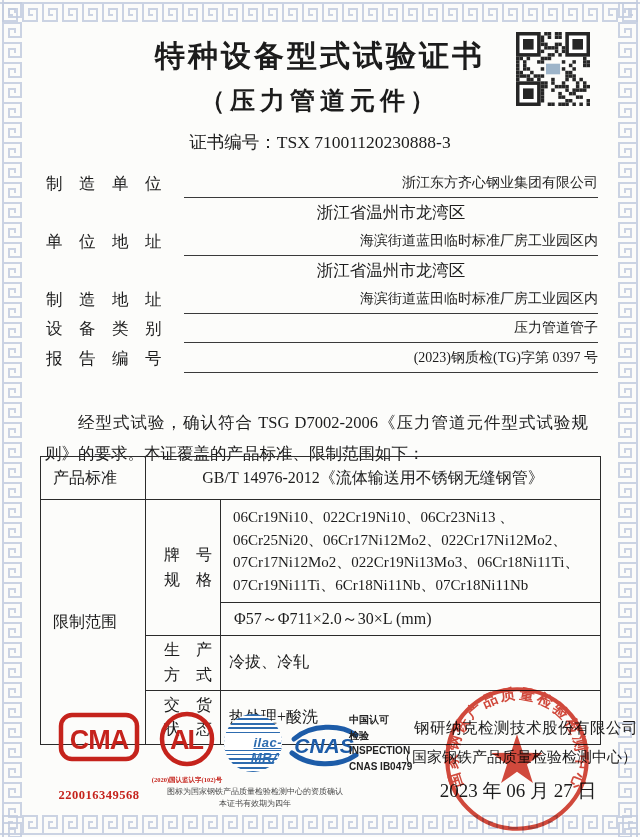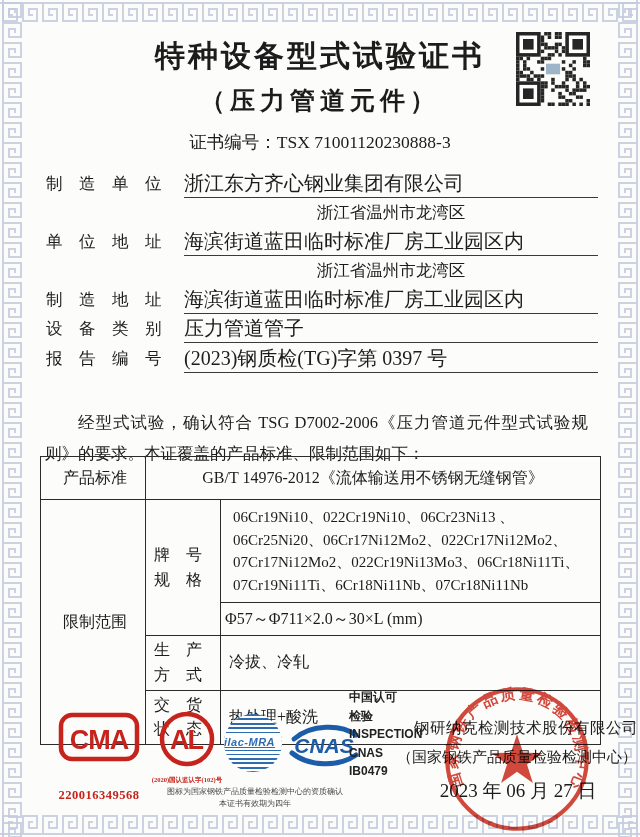--- a/index.html
+++ b/index.html
@@ -11,46 +11,46 @@
   
   .title{top:36px;left:0;width:640px;text-align:center;font-size:30px;font-weight:700;letter-spacing:3px;}
   .subtitle{top:84px;left:0;width:640px;text-align:center;font-size:25px;font-weight:700;letter-spacing:5px;}
   .certno{top:130px;left:0;width:640px;text-align:center;font-size:17.5px;}
   
   .fields{top:168px;left:46px;right:42px;}
   .fieldrow{display:flex;align-items:flex-end;}
   .flabel{width:138px;flex:none;font-size:16.5px;line-height:29px;white-space:nowrap;}
   .fcol{flex:1;display:flex;flex-direction:column;}
   .fpre{text-align:center;font-size:16.5px;line-height:29px;}
-  .fval{flex:1;text-align:left;font-size:20px;line-height:28px;border-bottom:1.5px solid #3a3a3a;}
+  .fval{flex:1;text-align:right;font-size:14px;line-height:28px;border-bottom:1.5px solid #3a3a3a;}
   
   .statement{top:408px;left:45px;right:52px;font-size:16.5px;line-height:1.85;text-indent:2em;text-align:justify;}
   
   .scopetbl{top:456px;left:40px;}
   table{border-collapse:collapse;width:561px;font-size:16px;}
   td{border:1.6px solid #2b2b2b;padding:2px 8px;}
-  .tc1{width:84px;text-align:center;padding-left:12px;}
-  .tc2{width:58px;text-align:left;line-height:1.55;white-space:nowrap;}
+  .tc1{width:84px;padding-left:12px;}
+  .tc2{width:58px;text-align:right;line-height:1.55;white-space:nowrap;}
   .tstd{text-align:center;height:38px;}
   .grades{font-size:15px;line-height:1.5;padding:6px 10px 6px 12px;height:76px;}
-  .dims{height:28px;padding-left:4px;margin-top:28px;}
+  .dims{height:28px;padding-left:13px;margin-top:28px;}
   .tval{height:36px;}
   
   .cmawrap{top:712px;left:56px;width:86px;text-align:center;}
   .cmano{font-size:12.5px;font-weight:700;color:#c5231c;letter-spacing:.5px;margin-top:20px;}
   .calwrap{top:710px;left:148px;width:78px;text-align:center;}
   .calnote{font-size:6.5px;font-weight:700;color:#c5231c;margin-top:2px;white-space:nowrap;}
   .ilac{top:714px;left:224px;width:58px;height:58px;border-radius:50%;overflow:hidden;
         background:repeating-linear-gradient(180deg,#2e6cb0 0 1.8px,#ffffff 1.8px 4.4px);}
   .ilacband{position:absolute;top:21px;left:0;width:100%;height:15px;background:#fff;
-        color:#2e6cb0;font-weight:700;font-style:italic;font-size:11px;text-align:left;line-height:15px;
+        color:#2e6cb0;font-weight:700;font-style:italic;font-size:13px;text-align:right;line-height:15px;
         font-family:"Liberation Sans",sans-serif;letter-spacing:.5px;text-decoration:underline;}
   .cnaswrap{top:722px;left:287px;}
-  .cnastext{top:688px;left:349px;width:72px;font-family:"Liberation Sans",sans-serif;
-        font-size:12px;font-weight:700;color:#222;line-height:1.55;}
+  .cnastext{top:712px;left:349px;width:72px;font-family:"Liberation Sans",sans-serif;
+        font-size:10px;font-weight:700;color:#222;line-height:1.55;}
   .company{top:718px;left:398px;width:240px;text-align:right;font-size:15.5px;letter-spacing:.5px;}
   .centername{top:748px;left:394px;width:246px;text-align:center;font-size:15px;}
   .dateline{top:778px;left:398px;width:240px;text-align:center;font-size:19px;}
   .note{left:95px;width:320px;text-align:center;font-size:8px;color:#4a4a4a;}
   .stamp{top:684px;left:442px;width:150px;height:150px;mix-blend-mode:multiply;opacity:.92;}
   .qr{top:32px;left:516px;width:74px;height:74px;}
 </style>
 </head>
 <body>
 

